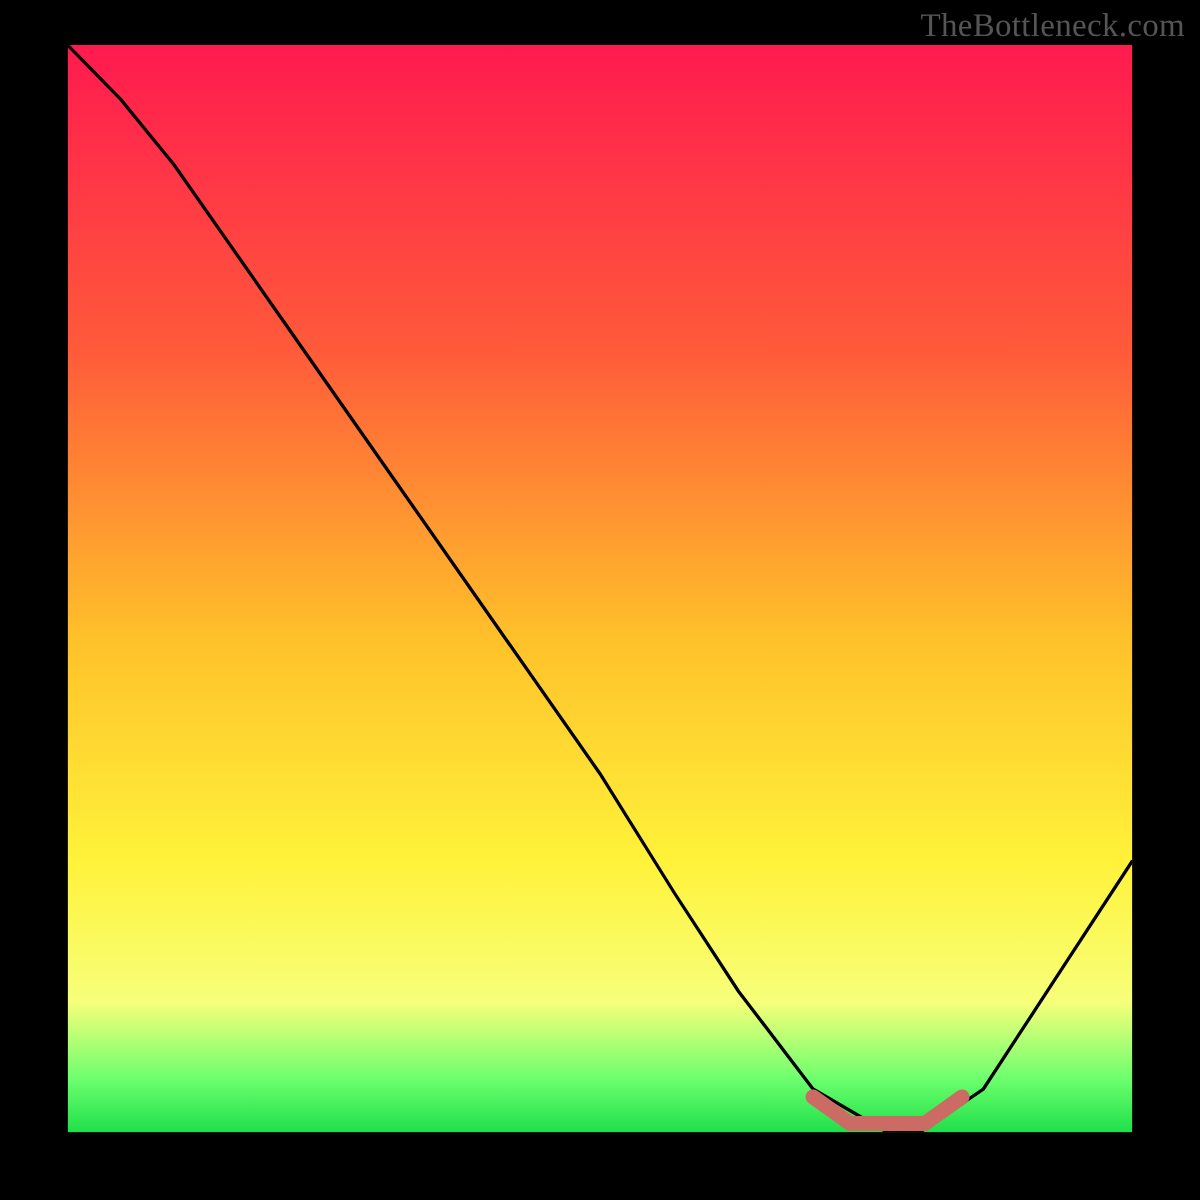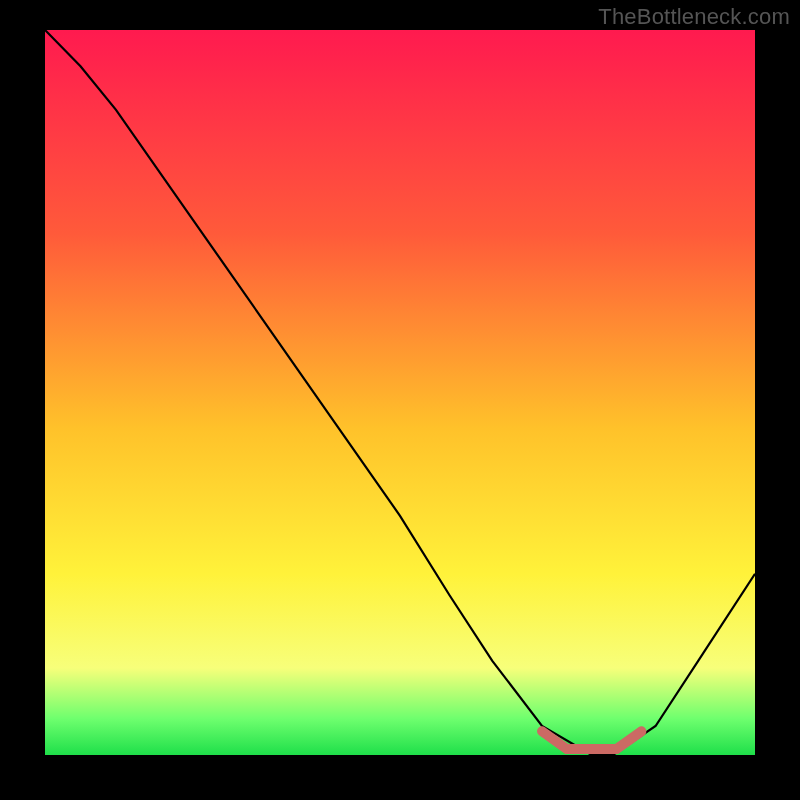--- a/index.html
+++ b/index.html
@@ -9,20 +9,21 @@
     height: 800px;
     background: #000;
     font-family: Arial, Helvetica, sans-serif;
     overflow: hidden;
   }
   .frame {
     position: relative;
     width: 800px;
     height: 800px;
     background: #000;
+    font-family: Liberation Serif, serif;
   }
   .watermark {
     position: absolute;
     top: 4px;
     right: 10px;
     color: #555;
     font-size: 22px;
     letter-spacing: 0.2px;
     z-index: 10;
   }

